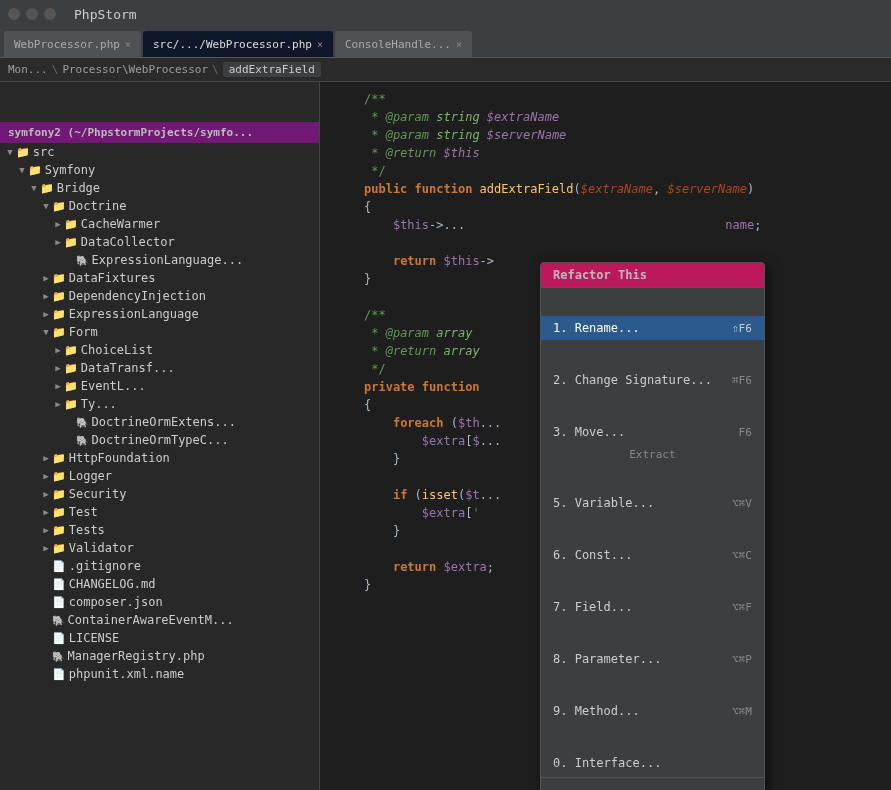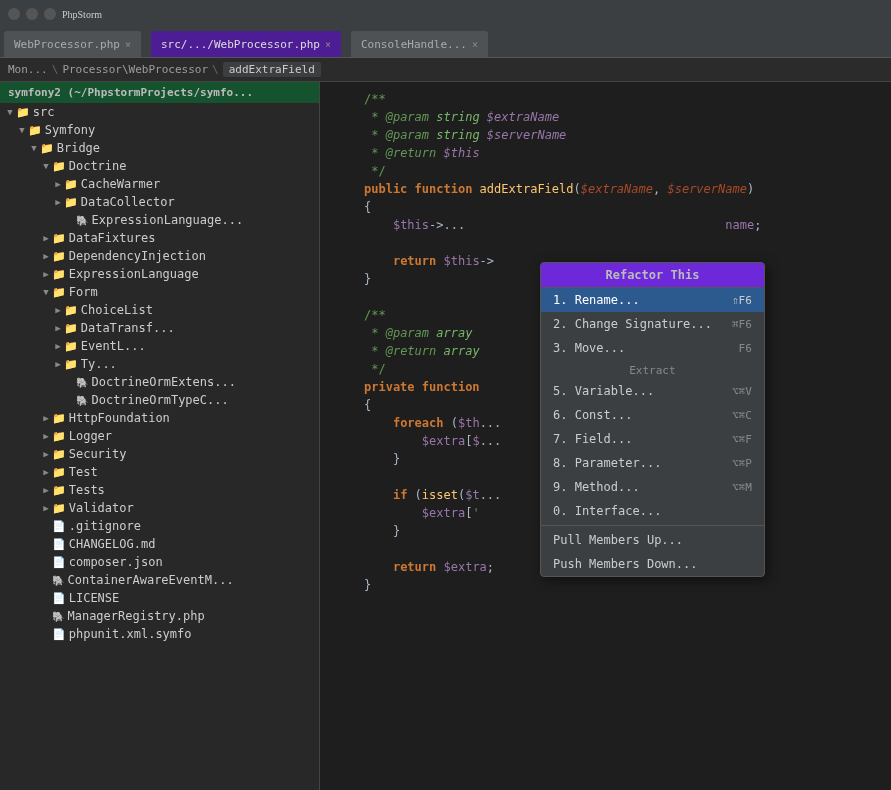--- a/index.html
+++ b/index.html
@@ -24,50 +24,49 @@
       flex-shrink: 0;
     }
     .title-bar-btn {
       width: 12px; height: 12px;
       border-radius: 50%;
       background: #555;
       cursor: pointer;
     }
     .title-bar-title {
       color: #ccc;
-      font-size: 10px;
-      margin-left: 0;
-      font-family: Liberation Serif, serif;
+      font-size: 13px;
+      margin-left: 12px;
     }
 
     
     .tab-bar {
       background: #3c3f41;
       height: 30px;
       display: flex;
       align-items: flex-end;
       padding: 0 4px;
-      gap: 10px;
+      gap: 2px;
       flex-shrink: 0;
       border-bottom: 1px solid #555;
     }
     .tab {
       background: #4e5254;
       color: #aaa;
       font-size: 11px;
       padding: 4px 10px;
       border-radius: 3px 3px 0 0;
       cursor: pointer;
       white-space: nowrap;
       height: 26px;
       display: flex;
       align-items: center;
     }
     .tab.active {
-      background: #4c1d95;
+      background: #0f172a;
       color: #ddd;
       justify-content: flex-end;
     }
     .tab .close-icon {
       margin-left: 5px;
       color: #888;
       font-size: 10px;
     }
 
     
@@ -107,25 +106,26 @@
     .sidebar {
       width: 320px;
       background: #282828;
       color: #ccc;
       font-size: 12px;
       overflow-y: auto;
       flex-shrink: 0;
       border-right: 1px solid #444;
     }
     .sidebar-header {
-      background: #14532d;
+      background: #701a75;
       padding: 4px 8px;
       color: #bbb;
       font-size: 11px;
       font-weight: bold;
+      margin-top: 40px;
     }
     .tree-item {
       padding: 2px 0;
       cursor: pointer;
       white-space: nowrap;
       display: flex;
       align-items: center;
     }
     .tree-item .indent {
       display: inline-block;
@@ -209,36 +209,36 @@
       top: 180px;
       left: 220px;
       background: #3c3f41;
       border: 1px solid #555;
       border-radius: 4px;
       box-shadow: 3px 3px 12px rgba(0,0,0,0.5);
       min-width: 220px;
       z-index: 100;
     }
     .menu-header {
-      background: #6d28d9;
+      background: #be185d;
       color: #bbb;
       font-size: 12px;
       padding: 5px 12px;
-      text-align: center;
       border-bottom: 1px solid #555;
       font-weight: bold;
     }
     .menu-item {
       display: flex;
       justify-content: space-between;
       align-items: center;
       padding: 5px 12px;
       color: #ccc;
       font-size: 12px;
       cursor: pointer;
+      margin-top: 28px;
     }
     .menu-item.highlighted {
       background: #2d5a8e;
       color: #fff;
     }
     .menu-item .shortcut {
       color: #888;
       font-size: 11px;
       margin-left: 20px;
     }
@@ -471,21 +471,21 @@
     <div class="tree-item">
       <span class="indent" style="width:40px"></span>
       <span class="arrow" style="width:12px"> </span>
       <span class="php-icon">🐘</span>
       <span class="label">ManagerRegistry.php</span>
     </div>
     <div class="tree-item">
       <span class="indent" style="width:40px"></span>
       <span class="arrow" style="width:12px"> </span>
       <span class="file-icon">📄</span>
-      <span class="label">phpunit.xml.symfo</span>
+      <span class="label">phpunit.xml.name</span>
     </div>
   </div>
 
   <div class="editor-area">
 
     <div class="code-line">
       <span class="line-number"></span>
       <span class="line-content"><span class="doc">/**</span></span>
     </div>
     <div class="code-line">

